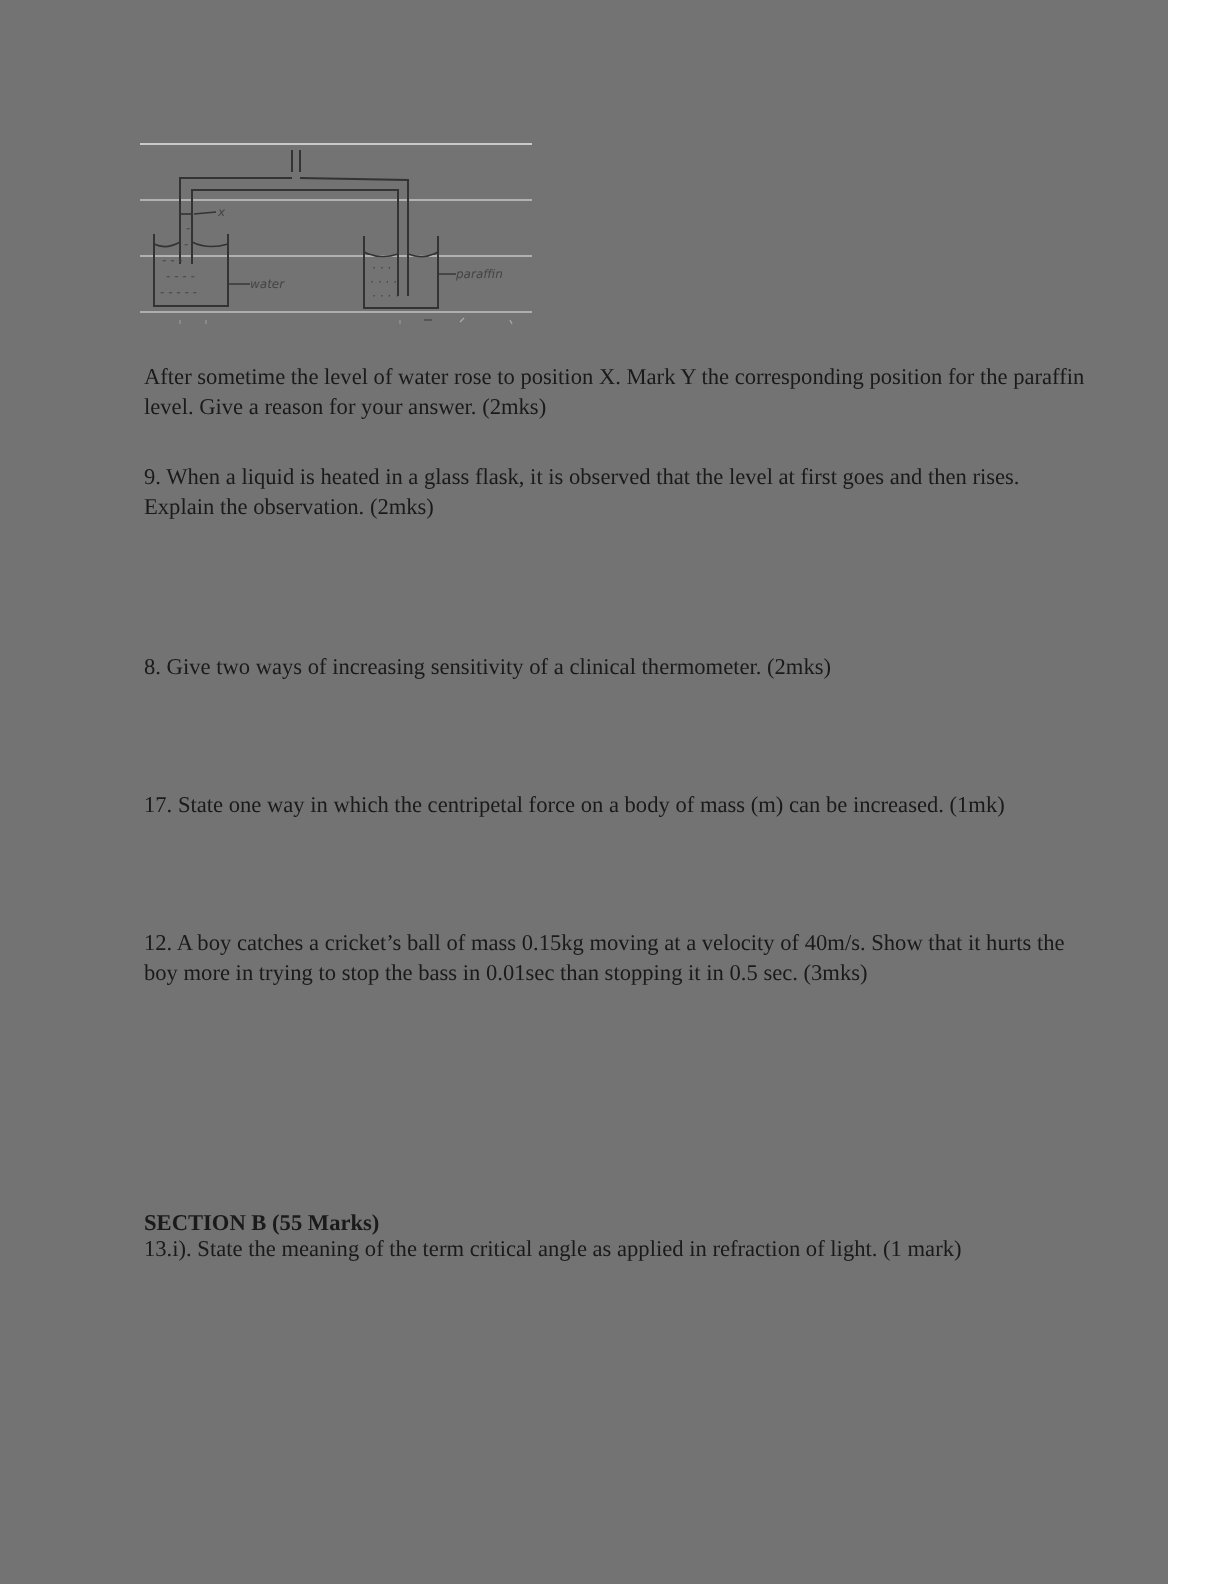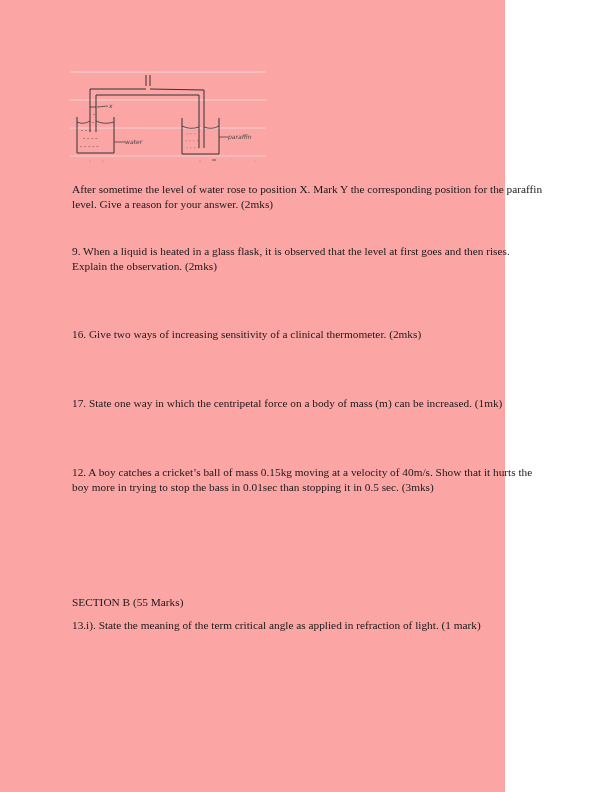--- a/index.html
+++ b/index.html
@@ -11,22 +11,22 @@
       width: 612px;
       height: 792px;
       position: relative;
       overflow: hidden;
       font-family: "Liberation Serif", "DejaVu Serif", serif;
       color: #1a1a1a;
     }
     .page {
       position: absolute;
       left: 0; top: 0;
-      width: 505px; height: 792px;
-      background: #fca5a5;
+      width: 584px; height: 792px;
+      background: #737373;
     }
     .diagram {
       position: absolute;
       left: 70px;
       top: 70px;
       width: 196px;
       height: 94px;
     }
     .diagram svg {
       width: 196px;
@@ -41,21 +41,22 @@
     }
     .para {
       position: absolute;
       left: 72px;
       width: 472px;
       font-size: 11.3px;
       line-height: 15px;
       margin: 0;
     }
     .heading {
-      font-weight: normal;
+      font-weight: bold;
+      margin-top: 10px;
     }
   </style>
 </head>
 <body>
 
 <div class="page">
 
   <div class="diagram">
     <svg viewBox="0 0 196 94" xmlns="http://www.w3.org/2000/svg">
 
@@ -103,23 +104,23 @@
       <line x1="33" y1="90" x2="33" y2="92" stroke="#999" stroke-width="0.6"></line>
       <line x1="142" y1="90" x2="146" y2="90" stroke="#555" stroke-width="1"></line>
       <line x1="130" y1="90" x2="130" y2="92" stroke="#999" stroke-width="0.6"></line>
       <line x1="160" y1="91" x2="162" y2="89" stroke="#aaa" stroke-width="0.6"></line>
       <line x1="185" y1="90" x2="186" y2="92" stroke="#aaa" stroke-width="0.6"></line>
     </svg>
   </div>
 
   <p class="para" style="top:182px;">After sometime the level of water rose to position X. Mark Y the corresponding position for the paraffin level. Give a reason for your answer. (2mks)</p>
 
-  <p class="para" style="top:244px;font-family:Liberation Serif, serif;">9. When a liquid is heated in a glass flask, it is observed that the level at first goes and then rises. Explain the observation. (2mks)</p>
+  <p class="para" style="top:232px;font-family:Liberation Serif, serif;">9. When a liquid is heated in a glass flask, it is observed that the level at first goes and then rises. Explain the observation. (2mks)</p>
 
-  <p class="para" style="top:327px;">16. Give two ways of increasing sensitivity of a clinical thermometer. (2mks)</p>
+  <p class="para" style="top:327px;">8. Give two ways of increasing sensitivity of a clinical thermometer. (2mks)</p>
 
   <p class="para" style="top:396px;">17. State one way in which the centripetal force on a body of mass (m) can be increased. (1mk)</p>
 
   <p class="para" style="top:465px;"> 12. A boy catches a cricket’s ball of mass 0.15kg moving at a velocity of 40m/s. Show that it hurts the boy more in trying to stop the bass in 0.01sec than stopping it in 0.5 sec. (3mks)</p>
 
   <p class="para heading" style="top:595px;">SECTION B (55 Marks)</p>
 
   <p class="para" style="top:618px;">13.i). State the meaning of the term critical angle as applied in refraction of light. (1 mark)</p>
 
 </div>

